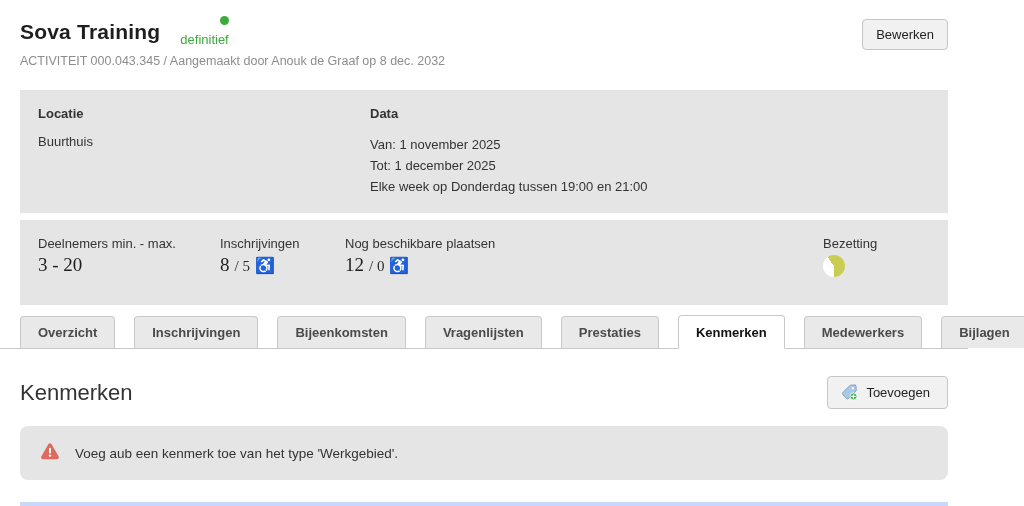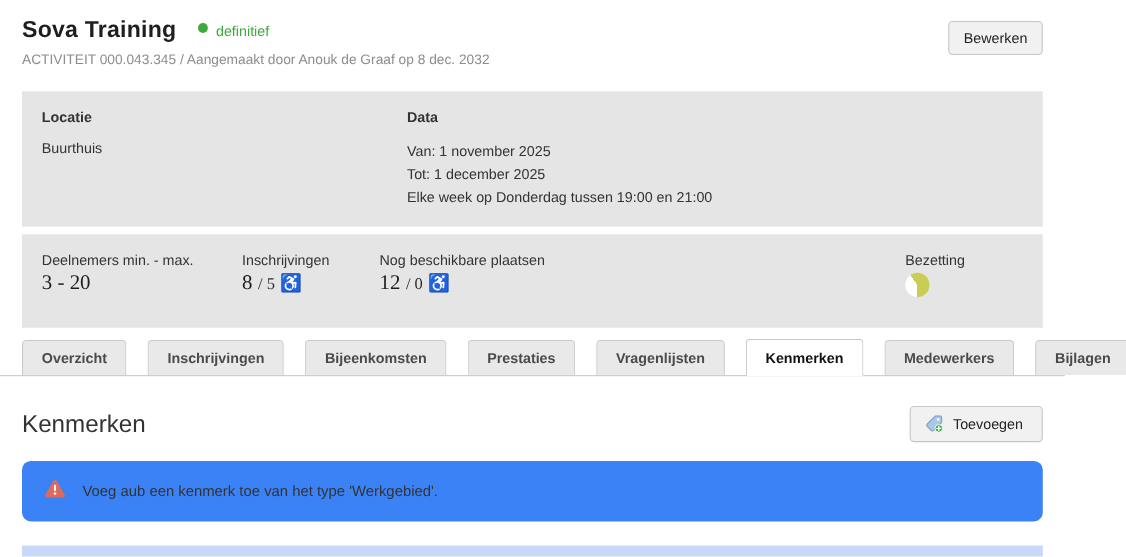--- a/index.html
+++ b/index.html
@@ -8,21 +8,21 @@
     width: 1024px; height: 506px; overflow: hidden;
     font-family: "Liberation Sans", "DejaVu Sans", sans-serif;
     color: #222;
   }
   .page { position: relative; width: 968px; height: 506px; }
 
   
   .header { position: relative; padding: 16px 20px 0 20px; }
   .title-row { display: flex; align-items: center; }
   h1.page-title { font-size: 21px; font-weight: bold; color: #1e1e1e; letter-spacing: 0.2px; }
-  .status { display: inline-flex; align-items: flex-start; margin-left: 20px; gap: 7px; }
+  .status { display: inline-flex; align-items: flex-end; margin-left: 20px; gap: 7px; flex-direction: column; }
   .status-dot { width: 9px; height: 9px; border-radius: 50%; background: #3caa3c; }
   .status-label { font-size: 13px; color: #3caa3c; }
   .subtitle { margin-top: 7px; font-size: 12.5px; color: #8d8d8d; }
   .btn {
     display: inline-flex; align-items: center; justify-content: center; gap: 8px;
     background: #f1f1f1; border: 1px solid #c6c6c6; border-radius: 4px;
     font-size: 13px; color: #222; cursor: pointer;
     font-family: "Liberation Sans", sans-serif;
   }
   .btn-edit { position: absolute; top: 19px; right: 20px; padding: 7px 13px; }
@@ -71,21 +71,21 @@
   
   .section-head {
     margin: 27px 20px 0 20px; display: flex; align-items: center; justify-content: space-between;
   }
   h2.section-title { font-size: 22px; font-weight: 400; color: #333; }
   .btn-add { padding: 7px 17px 7px 13px; }
   .btn-add svg { display: block; }
 
   
   .alert {
-    margin: 17px 20px 0 20px; background: #3b82f6; border-radius: 8px;
+    margin: 17px 20px 0 20px; background: #e5e5e5; border-radius: 8px;
     padding: 16px 20px; display: flex; align-items: center; gap: 15px; min-height: 49px;
   }
   .alert-text { font-size: 13.5px; color: #333; }
 
   
   .table { margin: 22px 20px 0 20px; }
   .thead {
     background: #c9d7f8; display: grid;
     grid-template-columns: 352px 197px 180px 1fr;
     padding: 8px 0 8px 18px; min-height: 32px;
@@ -148,22 +148,22 @@
     <div class="stat stat-bezetting">
       <div class="stat-label">Bezetting</div>
       <div class="pie" style="background: conic-gradient(from 180deg, rgb(255, 255, 255) 0deg, rgb(255, 255, 255) 144deg, rgb(201, 205, 82) 144deg, rgb(201, 205, 82) 360deg);"></div>
     </div>
   </div>
 
   <div class="tabbar">
     <div class="tab">Overzicht</div>
     <div class="tab">Inschrijvingen</div>
     <div class="tab">Bijeenkomsten</div>
+    <div class="tab">Vragenlijsten</div>
     <div class="tab">Prestaties</div>
-    <div class="tab">Vragenlijsten</div>
     <div class="tab active">Kenmerken</div>
     <div class="tab">Medewerkers</div>
     <div class="tab">Bijlagen</div>
   </div>
 
   <div class="section-head">
     <h2 class="section-title">Kenmerken</h2>
     <button class="btn btn-add">
       <span>
         <svg width="17" height="17" viewBox="0 0 18 18">

